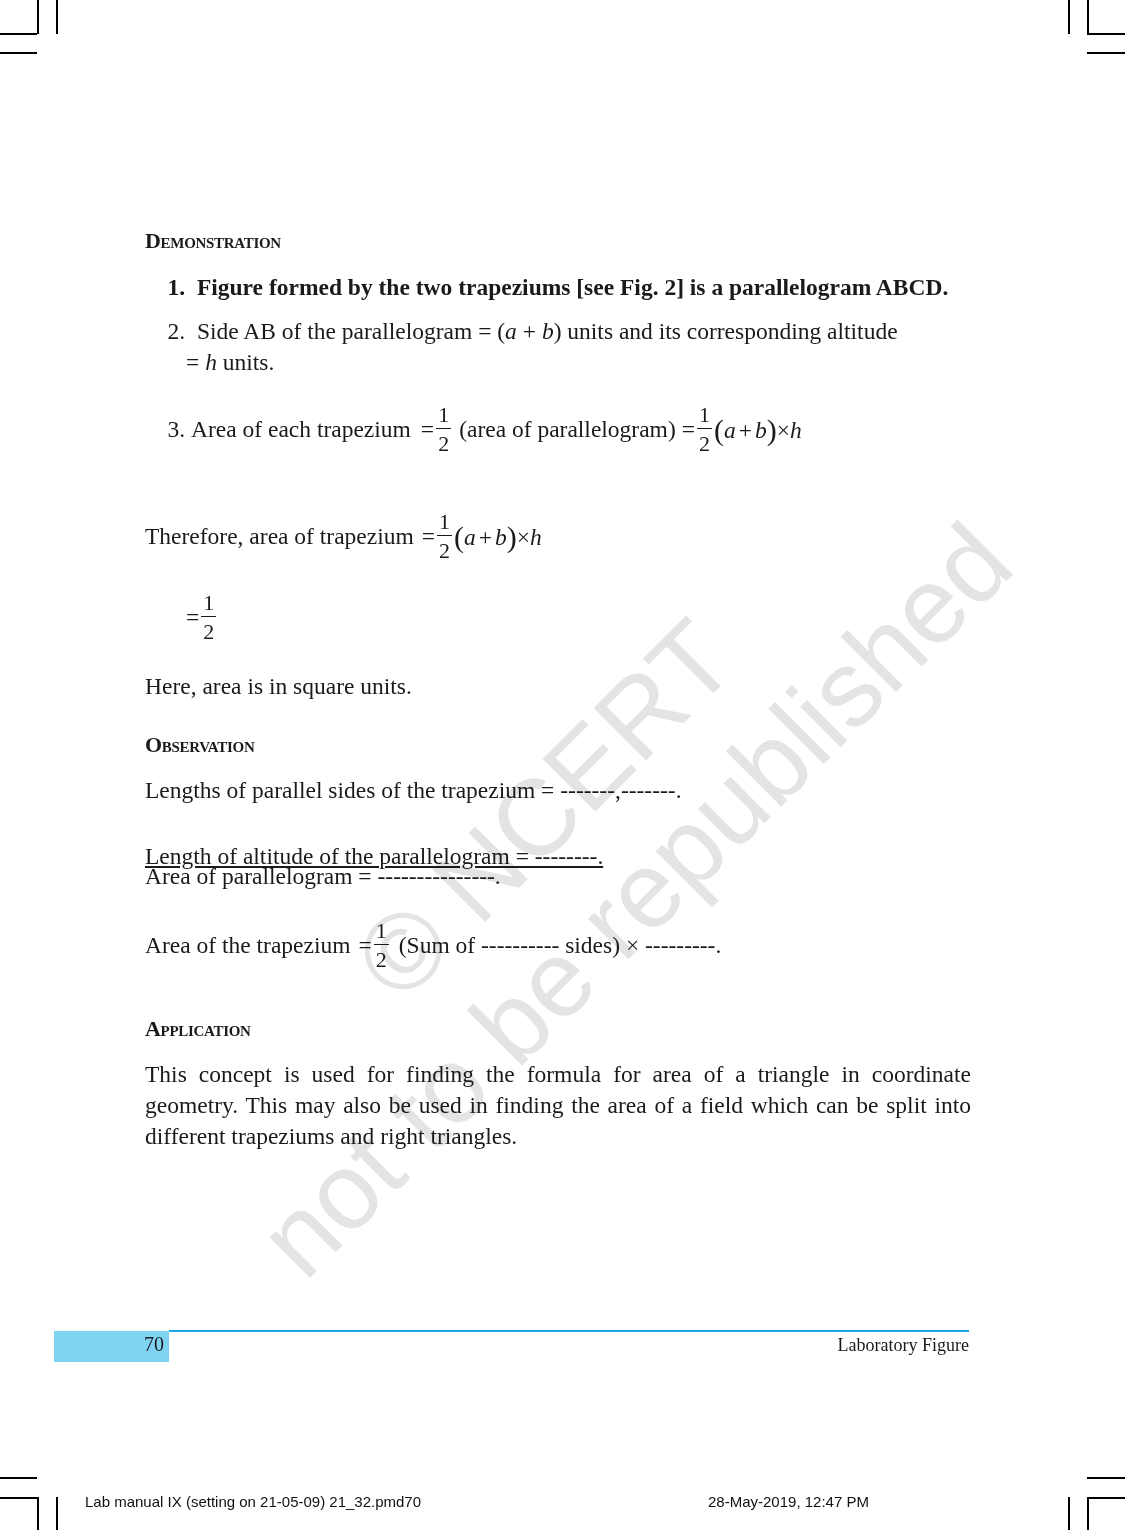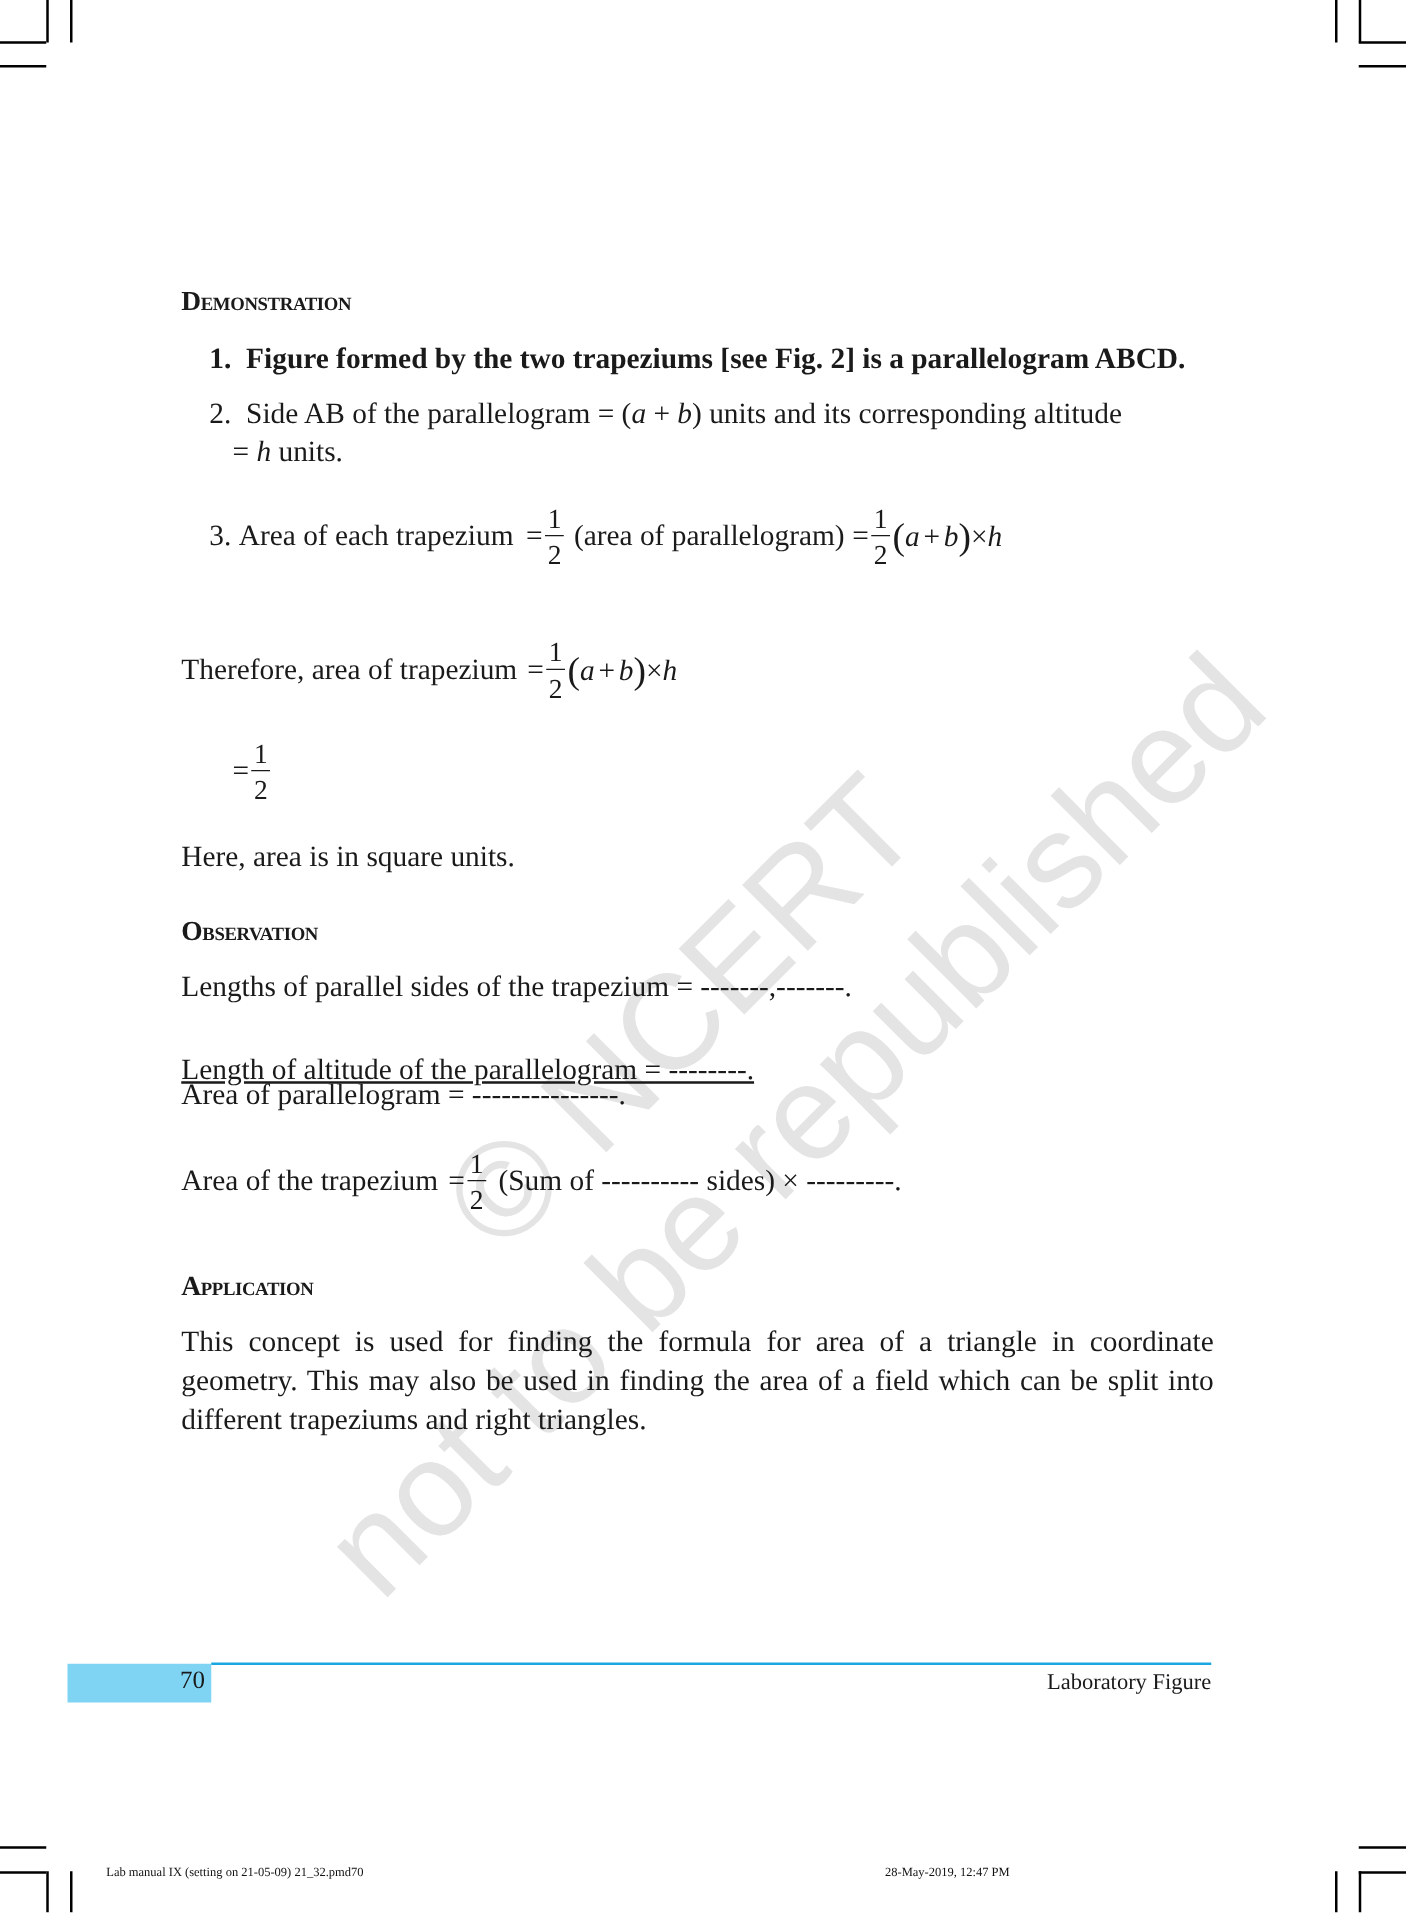--- a/index.html
+++ b/index.html
@@ -16,21 +16,21 @@
   .frac .d { line-height:26px; padding-top:2px; }
   .paren { font-size:30px; font-weight:lighter; vertical-align:-2px; }
   .watermark { position:absolute; left:590px; top:855px; transform:translate(-50%,-50%) rotate(-45deg);
                font-family:"Liberation Sans","DejaVu Sans",sans-serif; color:#e4e4e4; font-size:108px;
                line-height:128px; text-align:center; white-space:nowrap; z-index:0; pointer-events:none; }
   .layer { position:relative; z-index:1; }
   .footer-bar { position:absolute; left:54px; top:1331px; width:115px; height:31px; background:#7fd3f3; }
   .footer-line { position:absolute; left:169px; top:1330px; width:800px; height:2px; background:#1ba8e0; }
   .page-num { position:absolute; left:144px; top:1333px; font-size:20px; }
   .running { position:absolute; right:156px; top:1335px; font-size:18px; }
-  .slug { position:absolute; top:1493px; font-family:Liberation Serif, serif; font-size:10px; color:#111; }
+  .slug { position:absolute; top:1493px; font-family:Liberation Sans, sans-serif; font-size:15px; color:#111; }
 </style>
 </head>
 <body>
 
 <div class="crop" style="left:0;top:33px;width:37px;height:1.5px;"></div>
 <div class="crop" style="left:37px;top:0;width:1.5px;height:34px;"></div>
 <div class="crop" style="left:56px;top:0;width:1.5px;height:34px;"></div>
 <div class="crop" style="left:0;top:52px;width:37px;height:1.5px;"></div>
 <div class="crop" style="left:1068px;top:0;width:1.5px;height:34px;"></div>
 <div class="crop" style="left:1087px;top:0;width:1.5px;height:34px;"></div>

